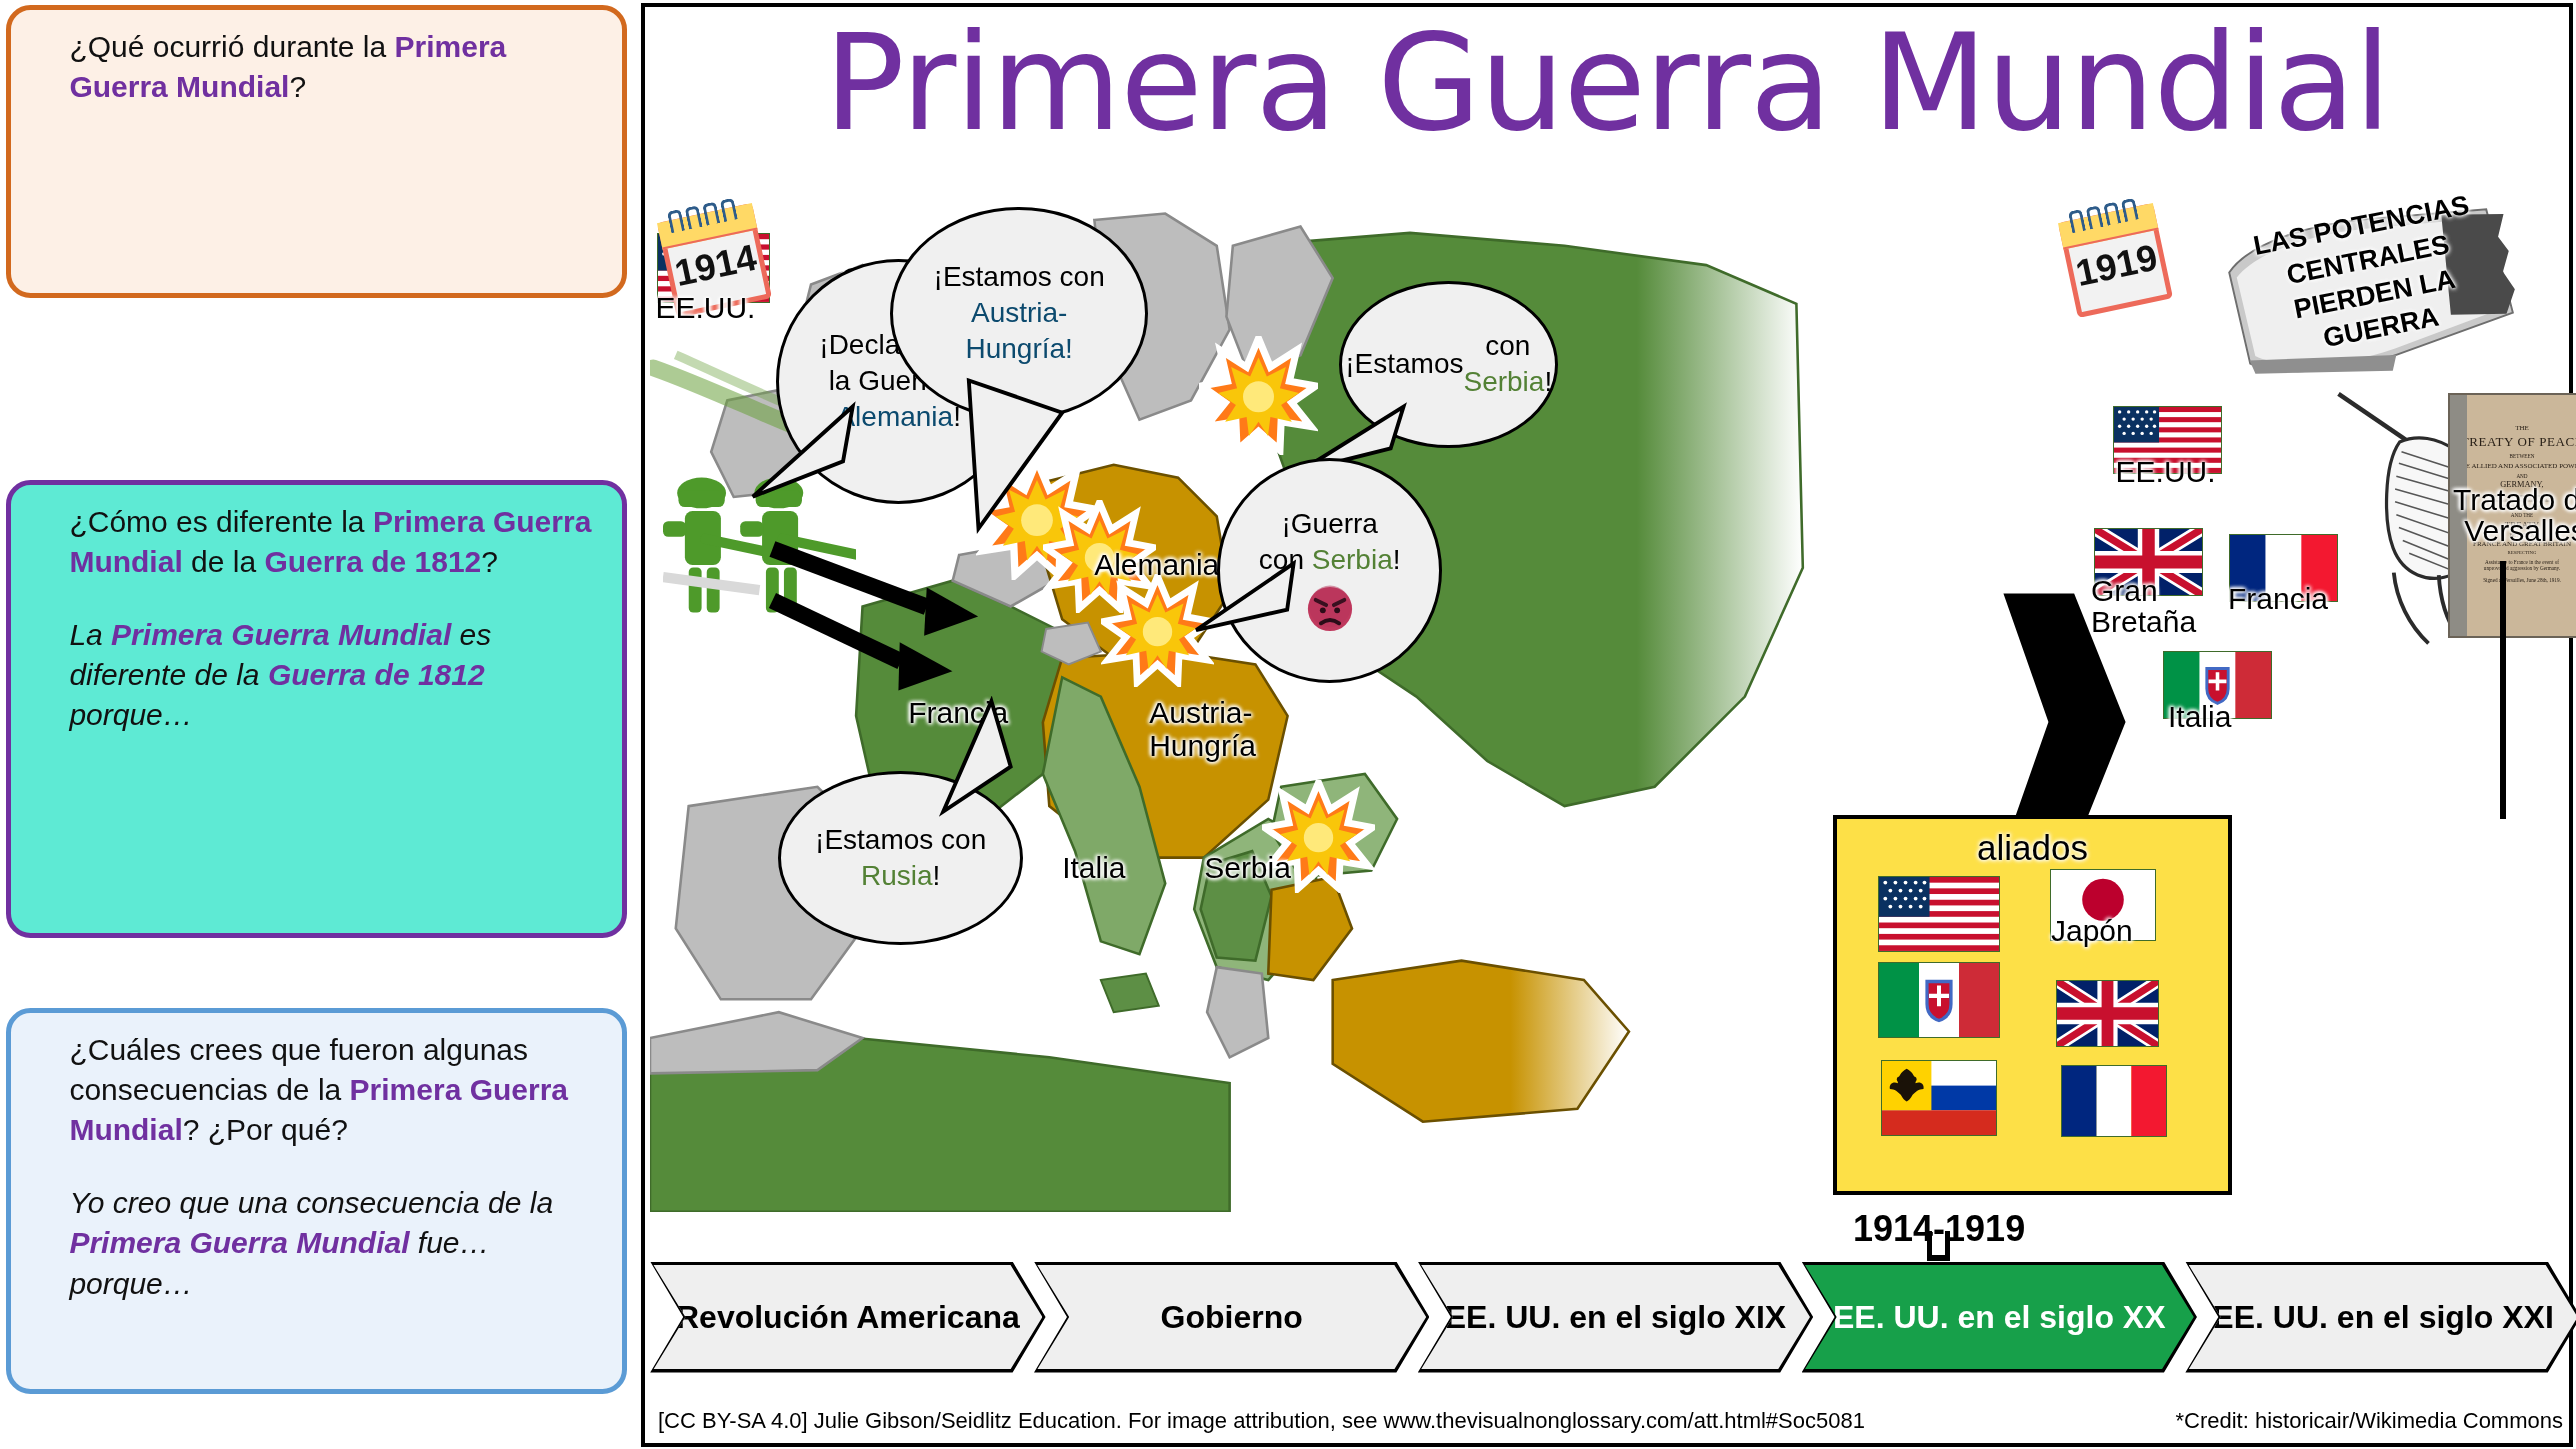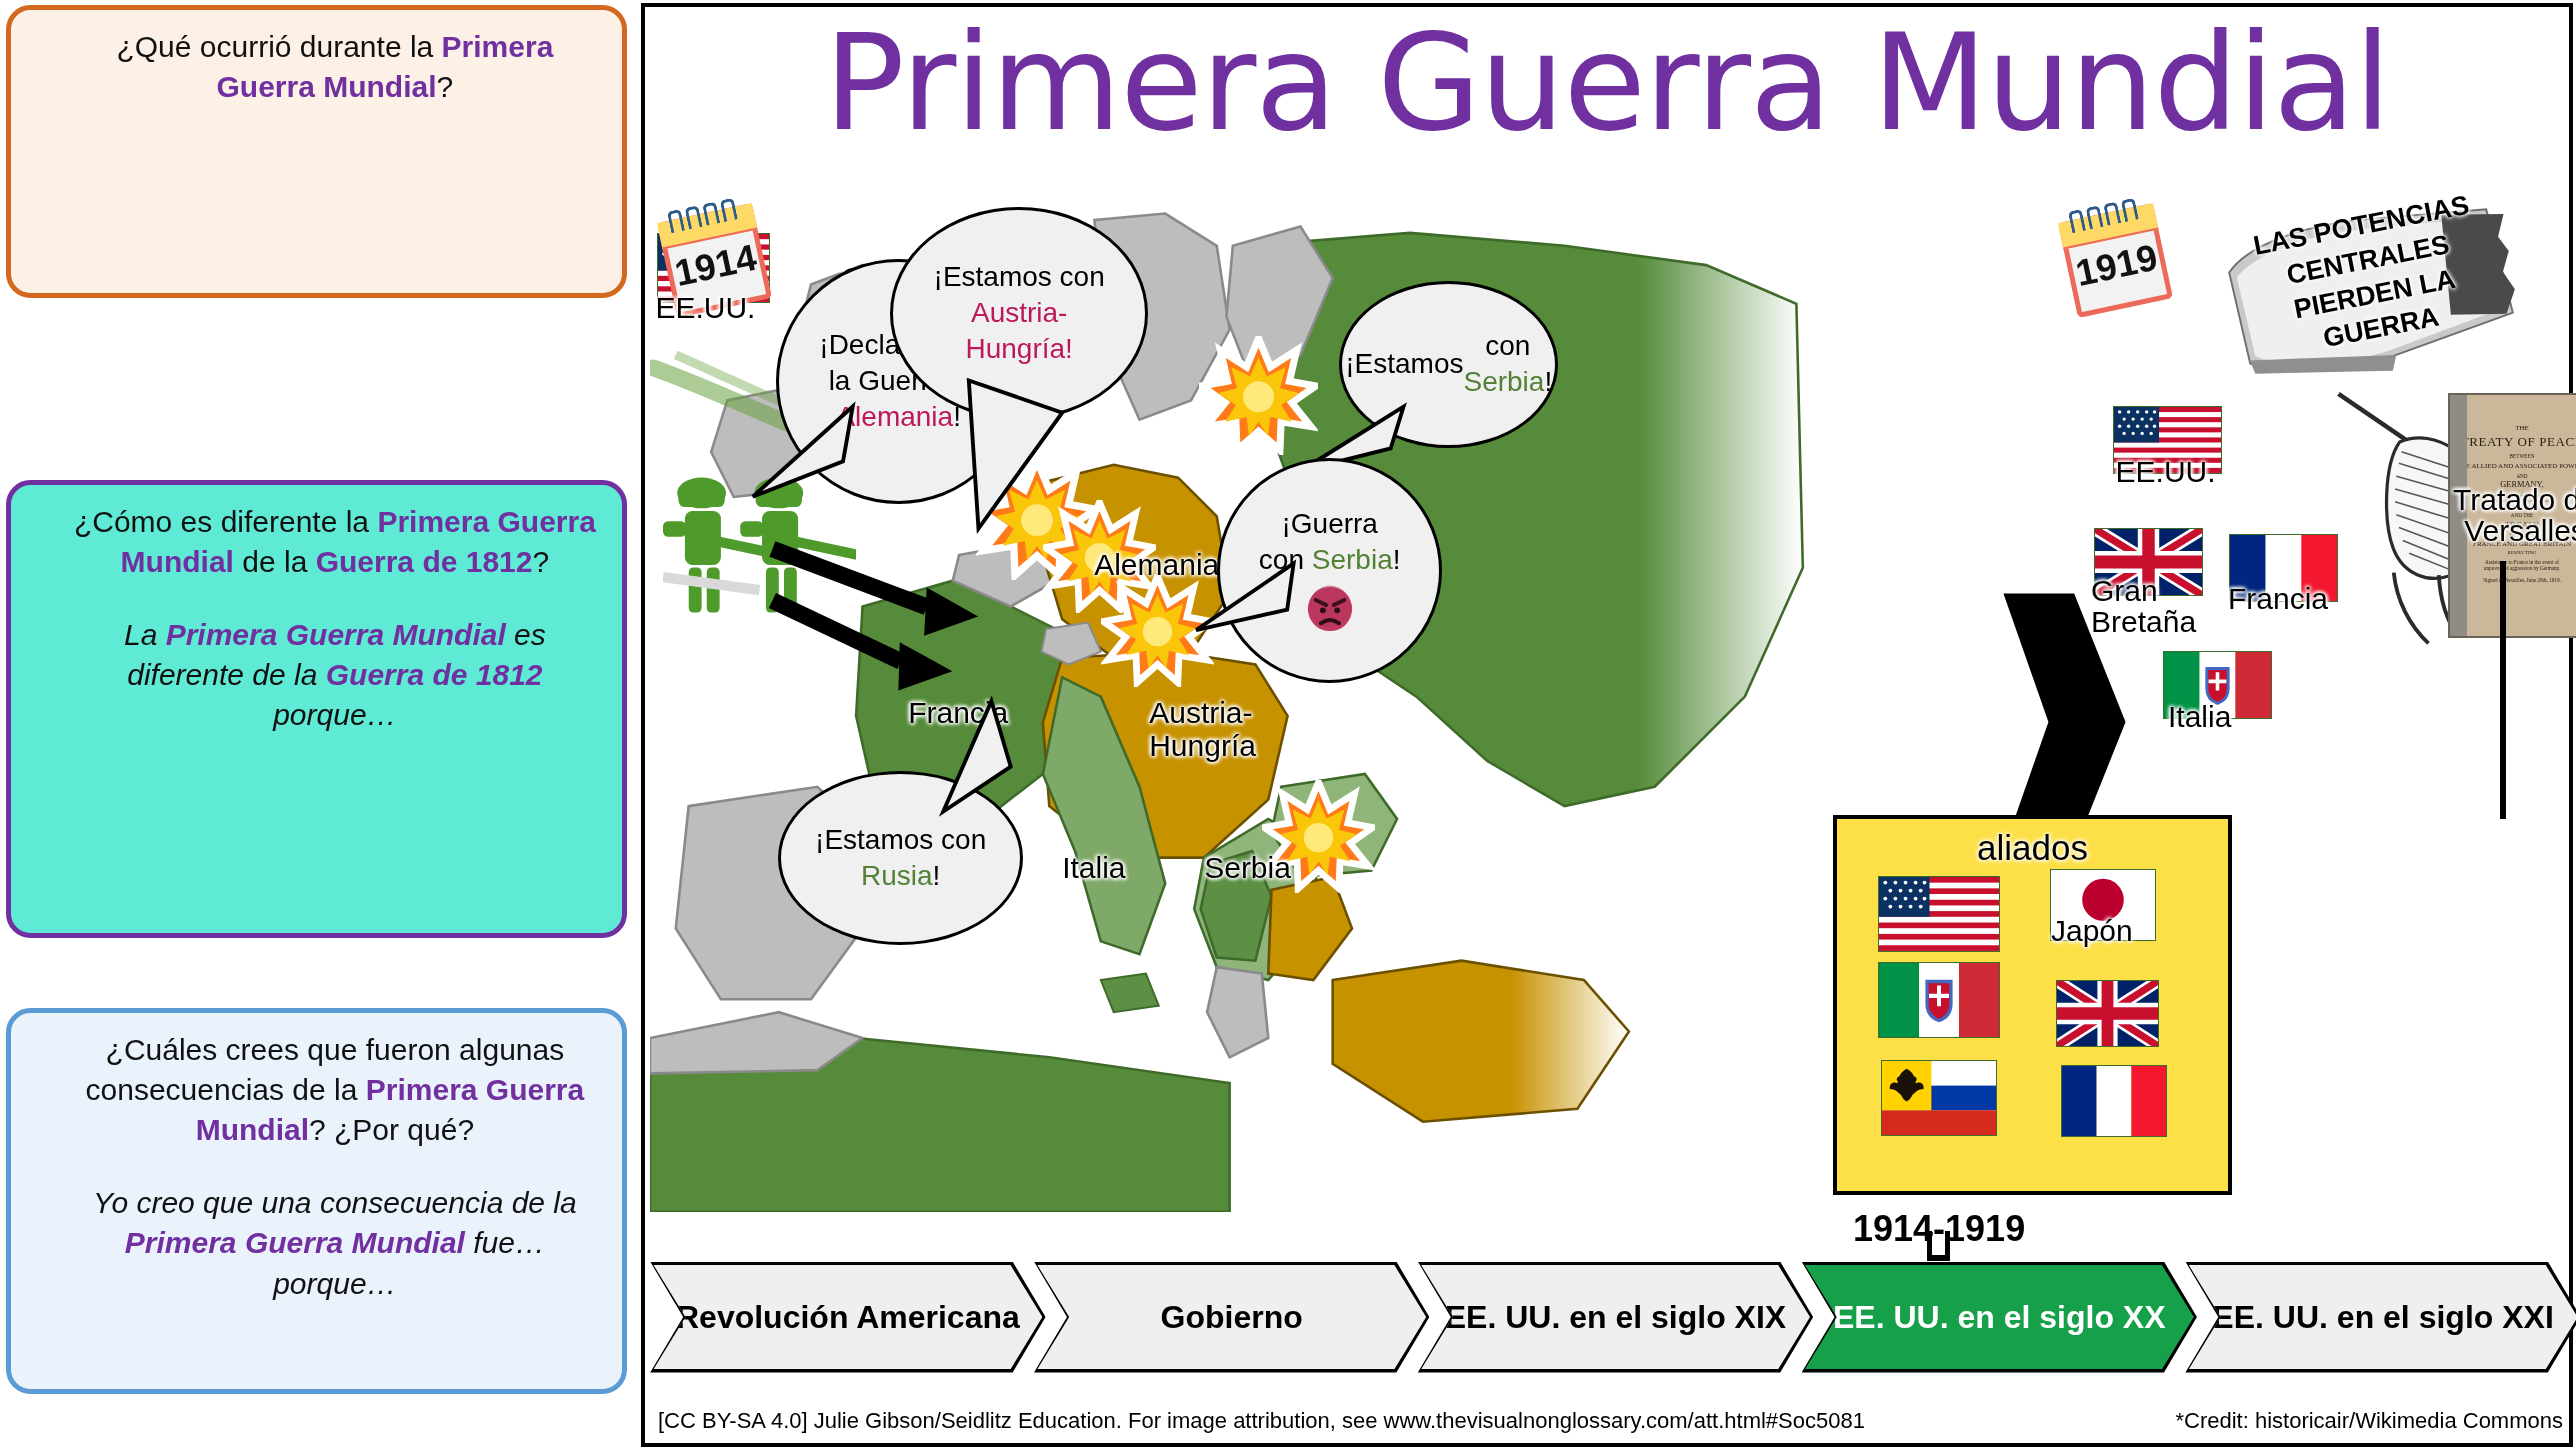--- a/index.html
+++ b/index.html
@@ -6,21 +6,21 @@
   body{width:2576px;height:1449px;font-family:"Liberation Sans",sans-serif;overflow:hidden;}
   #root{position:relative;width:2576px;height:1449px;background:#fff;}
 
   
   .sidebar{position:absolute;left:0;top:0;width:638px;height:1449px;}
   .qbox{position:absolute;left:6.4px;width:621px;border-radius:24.5px;box-sizing:border-box;
         padding:16.7px 22px;display:flex;flex-direction:column;justify-content:flex-start;}
   .qbox.b1{top:5.2px;height:293px;background:#fdf0e6;border:5.8px solid #d2691e;}
   .qbox.b2{top:480px;height:458px;background:#5eead4;border:5.8px solid #7030a0;}
   .qbox.b3{top:1008px;height:386px;background:#eaf2fb;border:5.8px solid #5b9bd5;}
-  .qline{text-align:center;font-size:30px;line-height:1.34;color:#111;margin-left:36px;}
+  .qline{text-align:left;font-size:30px;line-height:1.34;color:#111;margin-left:36px;}
   .qline.stem{margin-top:33px;font-style:italic;}
   .hl{color:#7030a0;font-weight:bold;}
 
   
   .panel{position:absolute;left:641px;top:2.6px;width:1932px;height:1444px;
          border:4.5px solid #000;box-sizing:border-box;background:#fff;}
   .title{position:absolute;left:0;top:9px;width:100%;text-align:center;
          font-size:134px;line-height:1;color:#7030a0;letter-spacing:-1.3px;
          font-family:"DejaVu Sans","Liberation Sans",sans-serif;}
 
@@ -28,21 +28,21 @@
   .map{position:absolute;left:5.2px;top:200px;width:1404px;height:1005px;overflow:hidden;}
   .mapsvg{position:absolute;left:0;top:0;}
 
   .mlabel{position:absolute;font-size:30px;color:#000;white-space:nowrap;
           text-shadow:0 0 5.8px #fff,0 0 5.8px #fff,0 0 3.2px #fff,1.3px 1.3px 3.9px #fff,-1.3px -1.3px 3.9px #fff;}
 
   
   .bub{position:absolute;background:#f0f0f0;border:3.2px solid #000;border-radius:50%;
        display:flex;align-items:center;justify-content:center;text-align:center;
        font-size:28px;line-height:1.28;color:#000;box-sizing:border-box;padding:7.7px 13px;}
-  .bub .gold{color:#be185d;}
+  .bub .gold{color:#0c4a6e;}
   .bub .grn{color:#538135;}
 
   
   .cal{position:absolute;width:97px;height:97px;transform:rotate(-12deg);}
   .cal .body{position:absolute;inset:0;background:#f2f2f2;border:5.8px solid #ed6a5a;border-radius:5.2px;}
   .cal .top{position:absolute;left:0;top:0;right:0;height:24.5px;background:#ffd966;border-bottom:2.6px solid #ed6a5a;}
   .cal .ring{position:absolute;top:-9px;width:8.4px;height:19.3px;border:3.2px solid #2e5c8a;
              border-bottom:none;border-radius:5.2px 5.2px 0 0;}
   .cal .yr{position:absolute;left:0;right:0;top:33px;text-align:center;font-size:37px;font-weight:bold;color:#111;}
 

